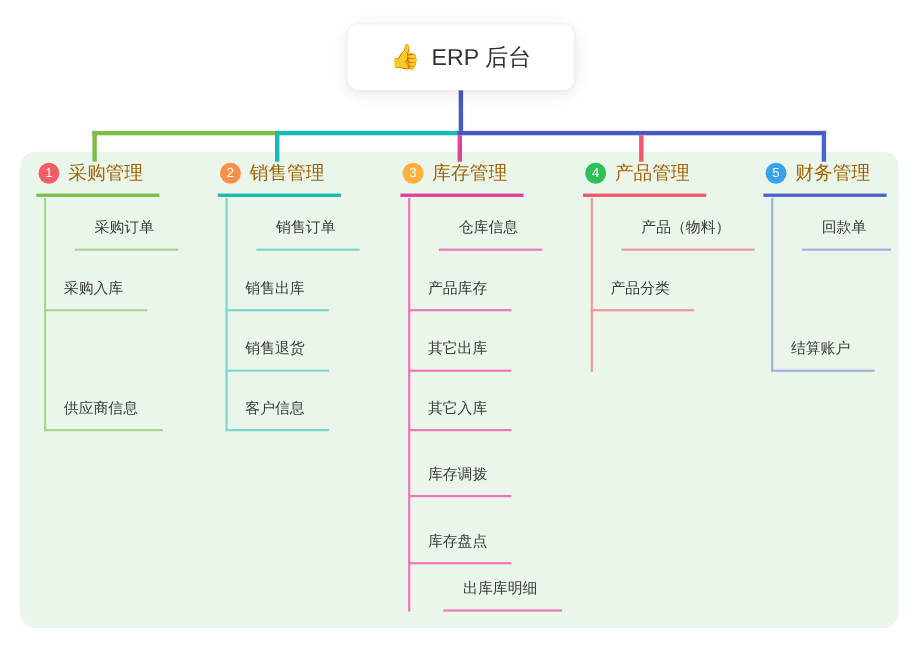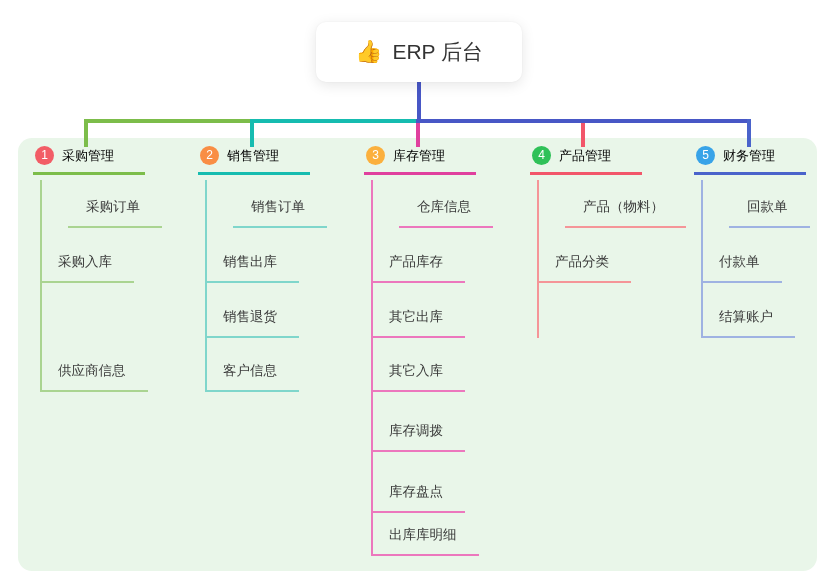--- a/index.html
+++ b/index.html
@@ -32,30 +32,30 @@
   #branch-1{left:198px;}
   #branch-2{left:364px;}
   #branch-3{left:530px;}
   #branch-4{left:694px;}
 
   .branch-header{display:inline-flex;align-items:center;gap:8px;
                  padding:2px 12px 7px 2px;min-width:112px;box-sizing:border-box;
                  border-bottom:3px solid var(--c);cursor:pointer;}
   .badge{width:19px;height:19px;border-radius:50%;background:var(--badge);
          color:#fff;font-size:12px;line-height:19px;text-align:center;flex:0 0 19px;}
-  .branch-label{font-size:13px;color:#000000;white-space:nowrap;}
+  .branch-label{font-size:17px;color:#a16207;white-space:nowrap;}
 
   .vline{position:absolute;left:7px;top:36px;width:2px;background:var(--cl);}
   .len3{height:158px;} .len4{height:212px;} .len7{height:376px;}
 
   .item{position:absolute;left:7px;line-height:20px;font-size:13.5px;color:#3a3a3a;
         padding:0 22px 9px 18px;border-bottom:2px solid var(--cl);
         white-space:nowrap;cursor:pointer;}
   .r0{top:53px;margin-left:28px;} .r1{top:108px;} .r2{top:163px;} .r3{top:217px;}
-  .r4{top:277px;} .r5{top:338px;} .r6{top:381px;}
+  .r4{top:277px;} .r5{top:338px;} .r6{top:381px;margin-left:32px;}
 </style>
 </head>
 <body>
 
 <div class="canvas">
 
   <div class="panel" style="--bg: #e9f6e9;"></div>
 
   <div class="line" id="root-vline" style="--c: #4857c6;"></div>
   <div class="line" id="hseg-green" style="--c: #7cbd4a;"></div>
@@ -120,17 +120,16 @@
     <div class="item r1">产品分类</div>
   </div>
 
   <div class="branch" id="branch-4" style="--c: #4a63cb; --cl: #9fb2e2; --badge: #38a3e8;">
     <div class="branch-header">
       <span class="badge">5</span>
       <span class="branch-label">财务管理</span>
     </div>
     <div class="vline len3"></div>
     <div class="item r0">回款单</div>
-    <div class="item r1">付款单</div>
     <div class="item r2">结算账户</div>
   </div>
 
 </div>
 
 </body></html>

